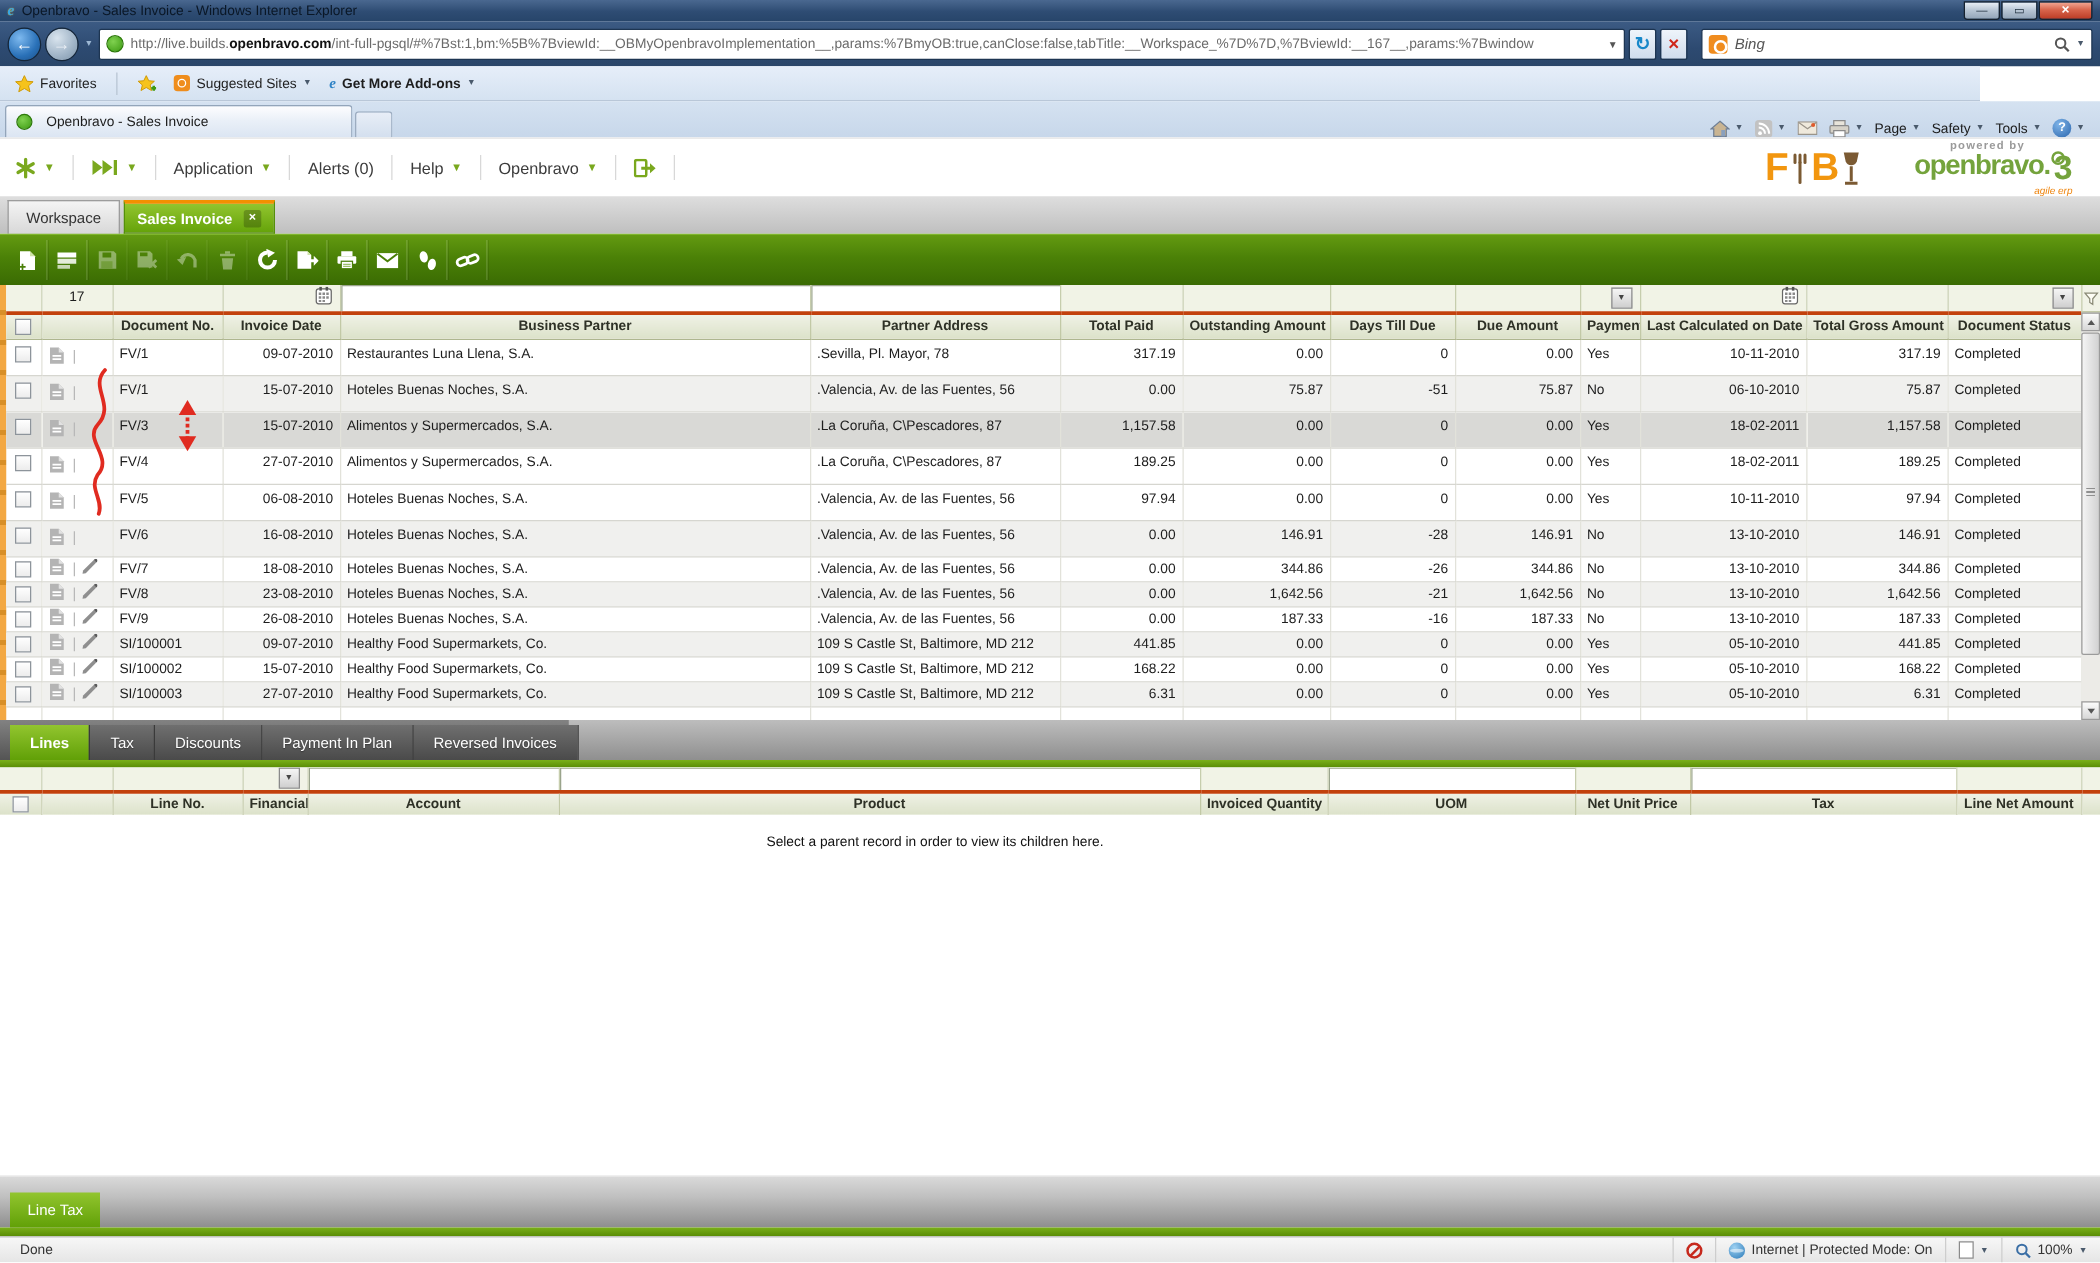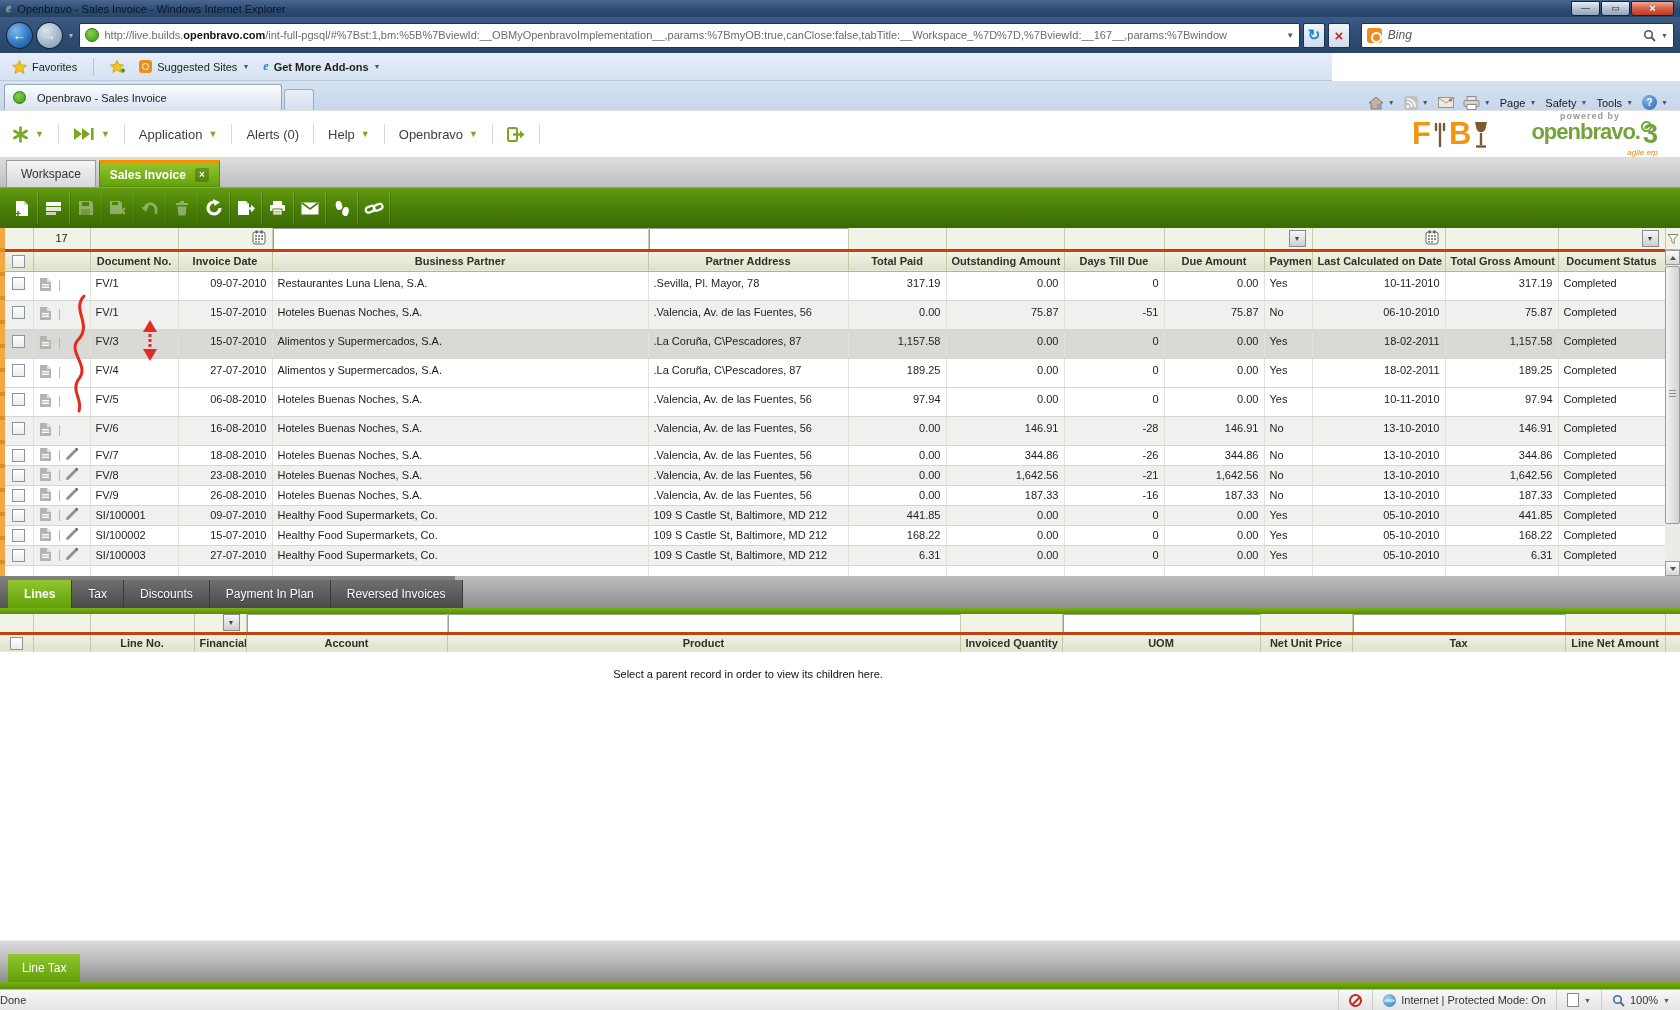--- a/index.html
+++ b/index.html
@@ -39,21 +39,21 @@
   .squarebtn.refresh{color:#1787c9;font-size:15px;font-weight:bold}
   .squarebtn.stop{color:#cf271b;font-size:15px;font-weight:bold}
   .bingbox{margin-left:8px;width:316px;height:25px;background:#fff;border:1px solid #1d3552;border-radius:2px;
     display:flex;align-items:center;padding:0 5px;font-size:12px;color:#666}
   .bing-logo{width:15px;height:15px;border-radius:3px;background:#f08c1e;margin-right:6px;flex:none;position:relative}
   .bing-logo:after{content:"";position:absolute;left:4px;top:4px;width:7px;height:7px;border:2px solid #fff;border-radius:50%}
   .bing-word{font-style:italic;color:#555}
   .bingbox .spacer{flex:1}
 
   
-  .favbar{position:absolute;left:0;top:53px;width:1332px;height:28px;
+  .favbar{position:absolute;left:0;top:53px;width:1584px;height:28px;
     background:linear-gradient(#e6eef9,#d5e2f1);border-bottom:1px solid #b9c7d8;
     display:flex;align-items:center;padding:0 8px;font-size:11px;color:#1e1e1e;gap:6px}
   .vsep{width:1px;height:18px;background:#b7c3d2;margin:0 6px}
   .favitem{display:flex;align-items:center;gap:5px;padding:2px 4px;border-radius:2px}
   .bolditem{font-weight:bold}
   .drop7{font-size:7px;color:#4a5a6c}
   .sugg-icon{width:13px;height:13px;border-radius:3px;background:#ef8d1c;position:relative}
   .sugg-icon:after{content:"";position:absolute;left:3px;top:3px;width:5px;height:5px;border:1.5px solid #fff;border-radius:50%}
   .addon-e{font:bold italic 12px "Liberation Serif",serif;color:#2f83c5}
 
@@ -171,21 +171,21 @@
   .emptymsg{position:absolute;left:0;top:16px;width:1496px;text-align:center;font-size:11px;color:#111}
 
   
   .bottombar{position:absolute;left:0;top:940px;width:1680px;height:42px;
     background:linear-gradient(#dadada 0%,#c0c0c0 40%,#8e8e8e 100%);border-top:1px solid #efefef}
   .linetax{position:absolute;left:8px;bottom:0;height:28px;display:flex;align-items:center;padding:0 14px;
     background:linear-gradient(#92c52f,#61a007);color:#fff;font-size:12px}
   .statusbar{position:absolute;left:0;top:989px;width:1680px;height:21px;
     background:linear-gradient(#f7f7f7,#e5e5e5);border-top:1px solid #bcbcbc;
     display:flex;align-items:center;font-size:11px;color:#333}
-  .st-done{margin-left:0;flex:1}
+  .st-done{margin-left:16px;flex:1}
   .st-seg{display:flex;align-items:center;gap:5px;padding:0 10px;height:21px;border-left:1px solid #cdcdcd}
   .globe{width:13px;height:13px;border-radius:50%;background:radial-gradient(circle at 35% 30%,#9ed1f2,#2a79b8);
     position:relative;flex:none}
   .globe:after{content:"";position:absolute;left:1px;top:5px;width:11px;height:3px;background:rgba(255,255,255,.55);border-radius:50%}
   .noblock{width:13px;height:13px;border:2px solid #c6281c;border-radius:50%;position:relative;flex:none}
   .noblock:after{content:"";position:absolute;left:-1px;top:4px;width:12px;height:2px;background:#c6281c;transform:rotate(-45deg)}
   .zoompg{width:12px;height:14px;background:#fff;border:1px solid #8a8a8a;position:relative}
 </style>
 </head>
 <body>

